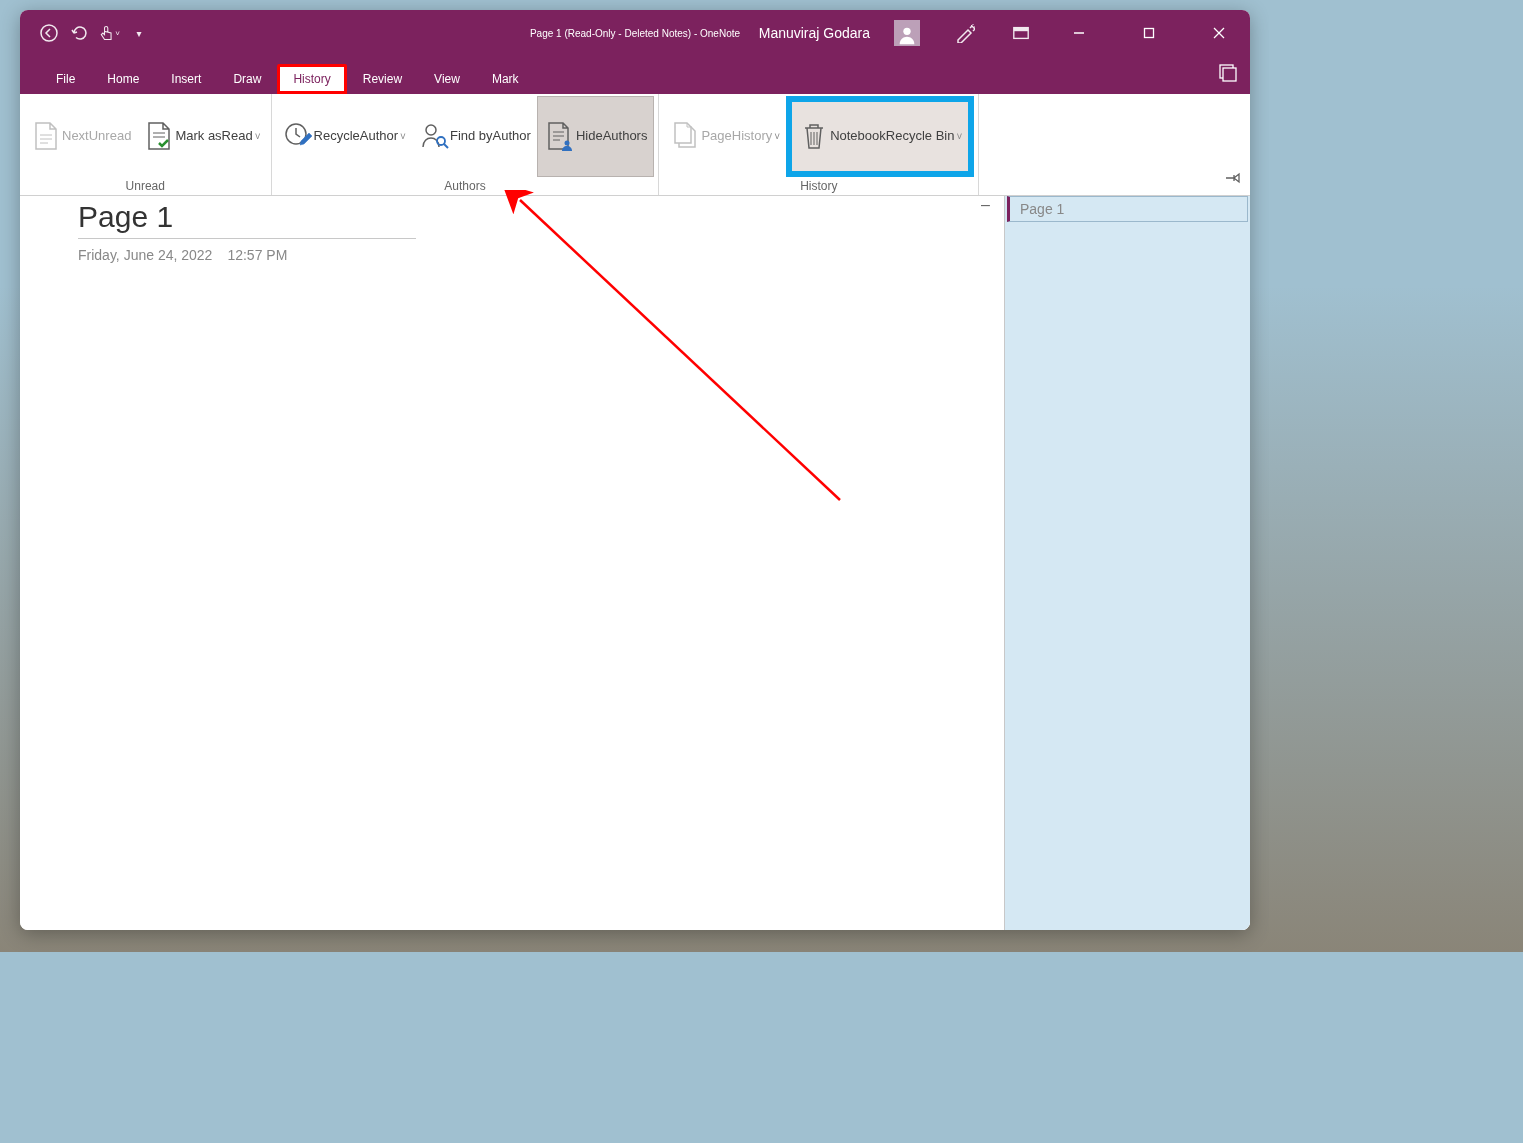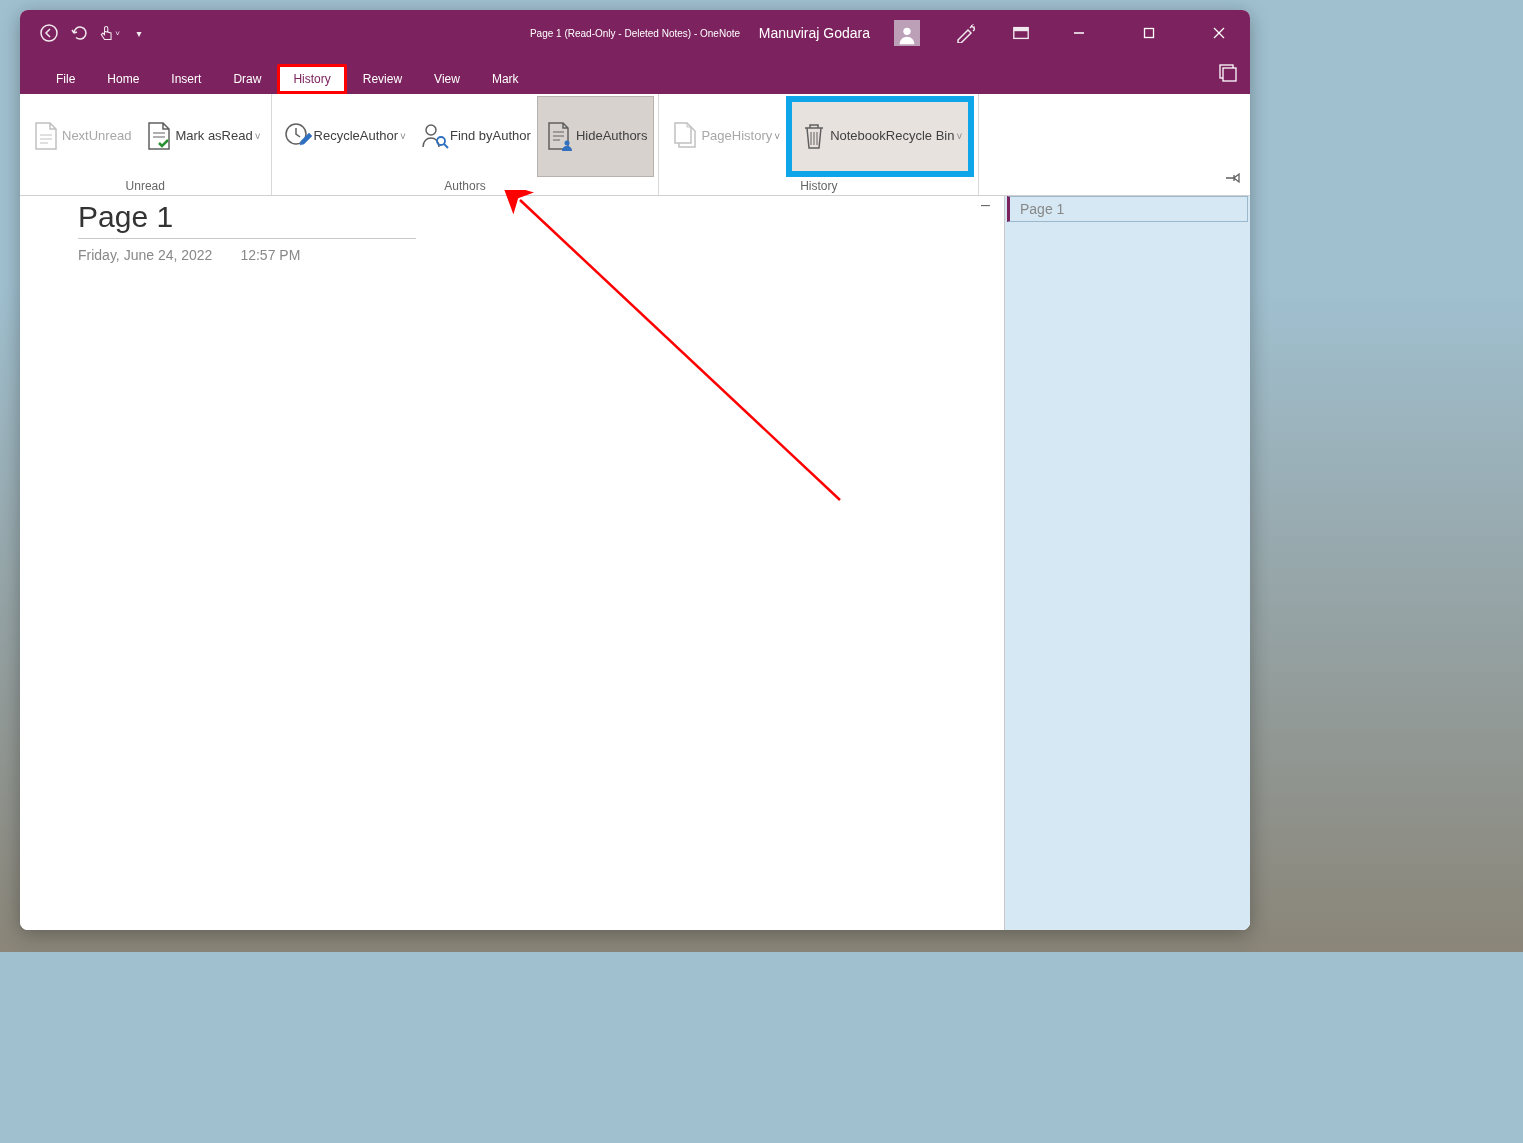--- a/index.html
+++ b/index.html
@@ -174,21 +174,21 @@
   .page-title {
     font-size: 30px;
     font-weight: 300;
     color: #333;
     border-bottom: 1px solid #c8c8c8;
     width: 338px;
     padding-bottom: 4px;
   }
   .page-meta {
     display: flex;
-    gap: 28px;
+    gap: 15px;
     margin-top: 8px;
     color: #888;
     font-size: 14px;
   }
   .sidebar {
     width: 246px;
     background: #d5e8f3;
     border-left: 1px solid #c8c8c8;
     position: relative;
   }

